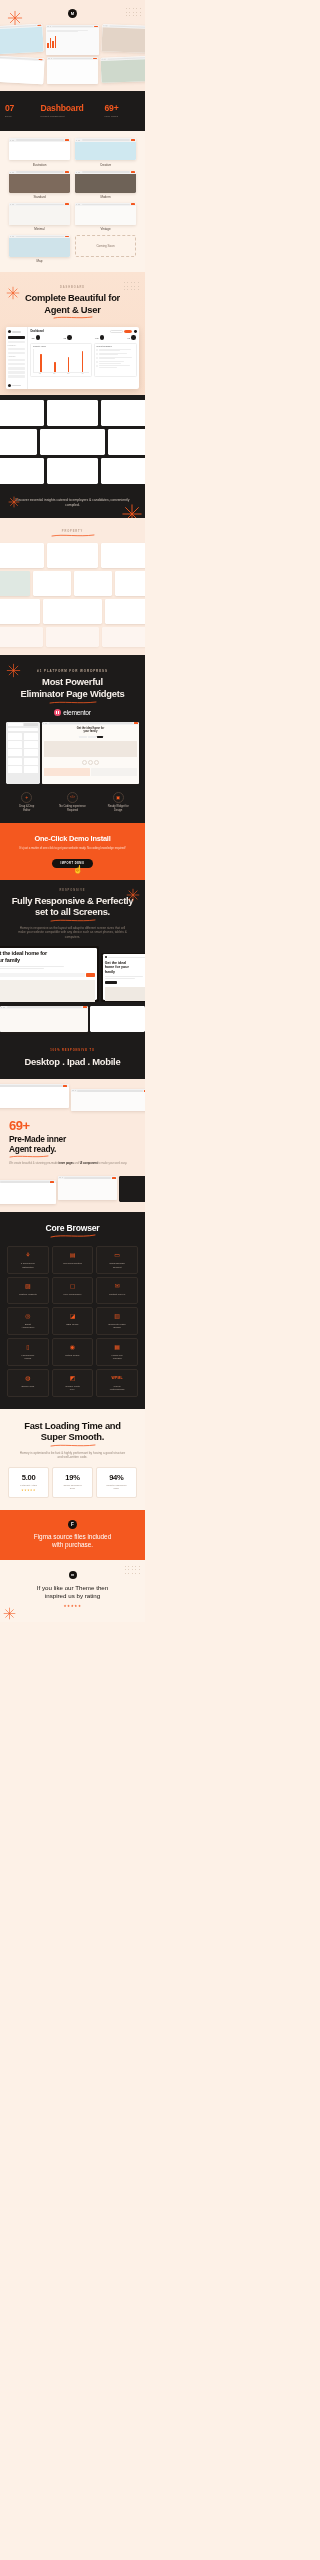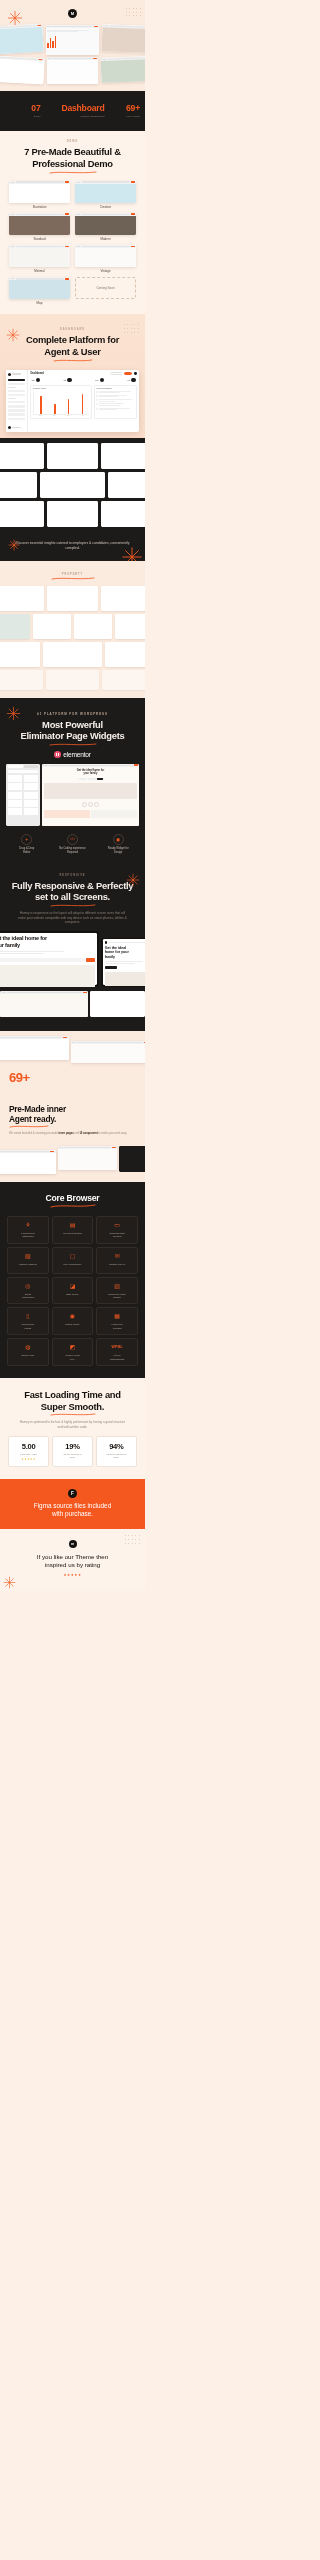--- a/index.html
+++ b/index.html
@@ -63,21 +63,21 @@
   .mock-bar .cta { width: 4px; height: 1.8px; background: #f4581f; border-radius: .6px; }
   .mock-body { height: 100%; position: relative; }
 
   .hero-strip { display: flex; gap: 3px; padding: 0 0 4px; margin-top: 4px; }
 
   
   .stats {
     background: #1d1b1a; padding: 13px 5px 13px; display: flex;
     align-items: flex-start; justify-content: space-between;
   }
-  .stat { text-align: right; flex: 1; }
+  .stat { text-align: left; flex: 1; }
   .stat-num {
     color: #f4581f; font-size: 8.6px; font-weight: 700; letter-spacing: -.2px;
     line-height: 9px;
   }
   .stat-num.wide { font-size: 8.6px; }
   .stat-lbl { color: #8b7d72; font-size: 2.5px; margin-top: 2.4px; }
 
   
   .demo-grid {
     display: grid; grid-template-columns: 1fr 1fr; gap: 4px 5px;
@@ -173,29 +173,29 @@
 
   
   .wpml { padding: 10px 8px 13px; text-align: center; position: relative; }
   .wpml-ic {
     width: 10px; height: 10px; border-radius: 50%; background: #fff; margin: 0 auto 5px;
     display: flex; align-items: center; justify-content: center;
     box-shadow: 0 1px 3px rgba(80,50,30,.14);
   }
 
   
-  .resp { padding: 9px 0 14px; }
+  .resp { padding: 9px 0 6px; }
   .devices { display: flex; align-items: flex-end; gap: 2px; padding: 6px 0 0; }
 
   .respto { background: #1d1b1a; padding: 11px 6px 12px; text-align: center; }
 
   
   .pre69 { padding: 8px 9px 10px; }
   .big69 { font-size: 13px; font-weight: 700; color: #f4581f; line-height: 13px; letter-spacing: -.5px; }
-  .pre69 h3 { font-size: 8.4px; line-height: 10px; font-weight: 700; color: #15110e; margin-top: 20px; letter-spacing: -.25px; }
+  .pre69 h3 { font-size: 8.4px; line-height: 10px; font-weight: 700; color: #15110e; margin-top: 2px; letter-spacing: -.25px; }
   .pre69 p { font-size: 2.7px; line-height: 4px; color: #9a8b7f; margin-top: 4px; }
   .pre69 p b { color: #2c241e; }
 
   
   .core { background: #1d1b1a; padding: 11px 7px 12px; }
   .core h2 { font-size: 8.6px; font-weight: 700; color: #fff; text-align: center; letter-spacing: -.2px; }
   .core-grid { display: grid; grid-template-columns: repeat(3, 1fr); gap: 3px; margin-top: 8px; }
   .core-card {
     border: .4px solid #332c27; border-radius: 2px; background: #211e1c;
     padding: 5px 1.5px 4px; text-align: center; min-height: 27px;
@@ -348,30 +348,20 @@
       <div class="stat-num wide">Dashboard</div>
       <div class="stat-lbl">Product Management</div>
     </div>
     <div class="stat">
       <div class="stat-num">69+</div>
       <div class="stat-lbl">Inner Pages</div>
     </div>
   </section>
 
   <section class="sec sec-cream2">
-    <div style="padding-top:9px;">
-      <div class="eyebrow">DEMO</div>
-      <div class="h1" style="margin-top:3px;">
-        <div>7 Pre-Made Beautiful &amp;</div>
-        <div>Professional Demo</div>
-      </div>
-      <svg class="scribble" width="48" height="3" viewBox="0 0 48 3">
-        <path d="M1 2 C12 0, 30 3, 47 1" stroke="#f4581f" stroke-width="0.8" fill="none" stroke-linecap="round"></path>
-      </svg>
-    </div>
 
     <div class="demo-grid">
       <div class="demo-cell">
         <div class="mock demo-thumb">
           <div class="mock-bar">
               <i></i>
               <i></i>
               <i></i>
               <div class="url"></div>
               <div class="cta"></div>
@@ -486,21 +476,21 @@
         <i></i>
         <i></i>
         <i></i>
         <i></i>
         <i></i>
     </span>
 
     <div style="padding-top:14px;">
       <div class="eyebrow">DASHBOARD</div>
       <div class="h1" style="margin-top:3px;">
-        <div>Complete Platform for</div>
+        <div>Complete Beautiful for</div>
         <div>Agent &amp; User</div>
       </div>
       <svg class="scribble" width="40" height="3" viewBox="0 0 40 3">
         <path d="M1 2 C10 0, 26 3, 39 1" stroke="#f4581f" stroke-width="0.8" fill="none" stroke-linecap="round"></path>
       </svg>
     </div>
 
     <div class="dash-wrap">
       <div class="dash">
         <aside class="dash-side">
@@ -771,20 +761,26 @@
       <div class="feat">
         <div class="feat-ic" style="font-size:4.4px;">▣</div>
         <div class="feat-t">
           <div>Ready Widget for</div>
           <div>Design</div>
         </div>
       </div>
     </div>
   </section>
 
+  <section class="sec sec-orange oneclick">
+    <h3>One-Click Demo Install</h3>
+    <p>It's just a matter of one click to get your website ready. No coding knowledge required!</p>
+    <div class="btn-import">IMPORT DEMO</div>
+    <span class="cursor">☝</span>
+  </section>
 
 
   <section class="sec sec-dark resp">
     <span class="star" style="right:5px; top:8px;">
       <svg width="14" height="14" viewBox="0 0 24 24">
           <g stroke="#f4581f" stroke-width="1.1" stroke-linecap="round">
             <path d="M12 2v20M2 12h20M5 5l14 14M19 5L5 19"></path>
           </g>
         </svg>
     </span>
@@ -841,20 +837,24 @@
             <i></i>
             <div class="url"></div>
             <div class="cta"></div>
           </div>
         <div class="mock-body" style="background:#fbf8f4;"></div>
       </div>
       <div style="flex:1; background:#fff; border-radius:1.4px; height:26px;"></div>
     </div>
   </section>
 
+  <section class="sec sec-dark respto">
+    <div class="eyebrow" style="color:#f4581f;">100% RESPONSIVE TO</div>
+    <div class="h1 on-dark" style="margin-top:4px;">Desktop . Ipad . Mobile</div>
+  </section>
 
   <section class="sec sec-cream">
     <div style="display:flex; gap:2px; padding:5px 0 0; margin-left:-10px; margin-right:-4px;">
       <div class="mock" style="flex:1; height:24px;">
         <div class="mock-bar">
             <div class="url"></div>
             <div class="cta"></div>
           </div>
         <div class="mock-body" style="background:#fff;"></div>
       </div>

